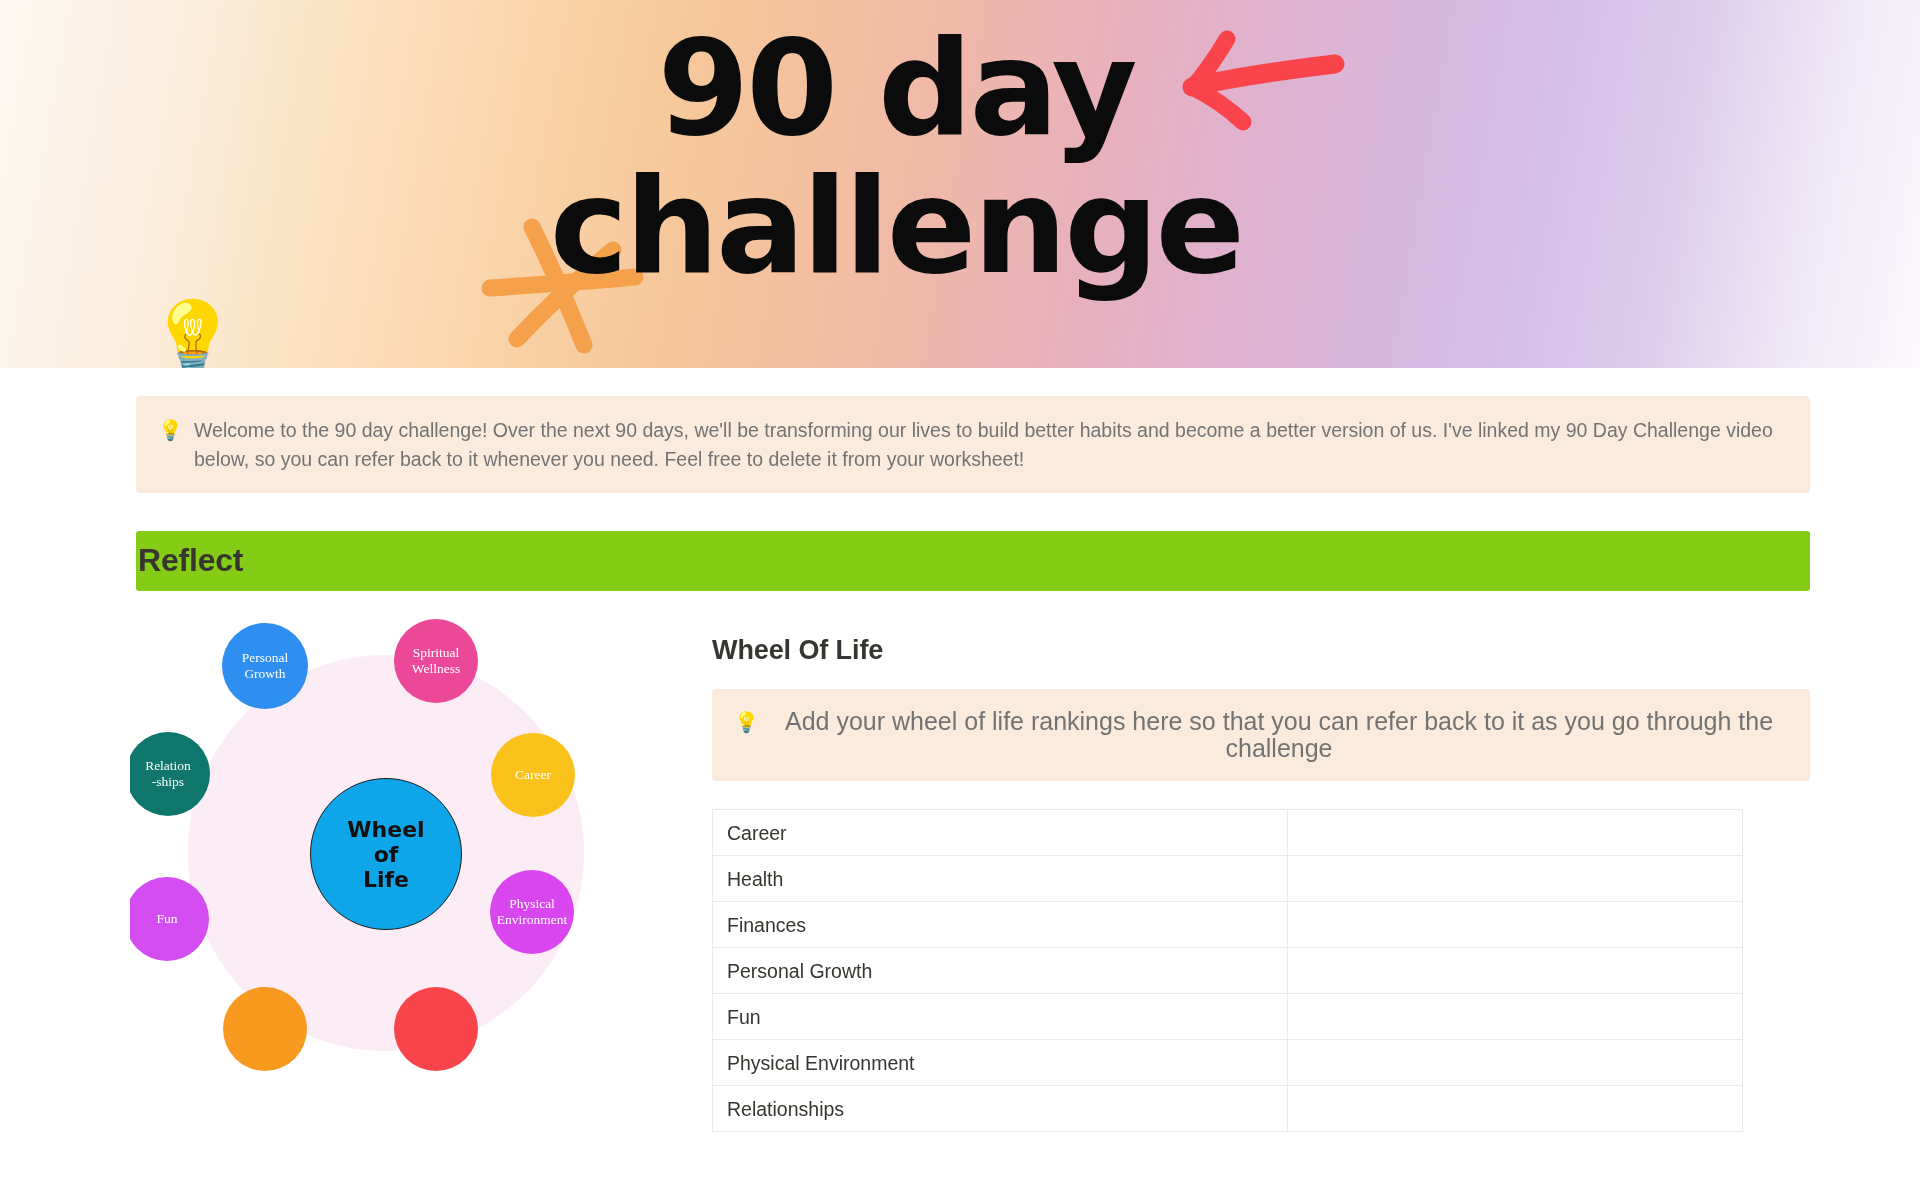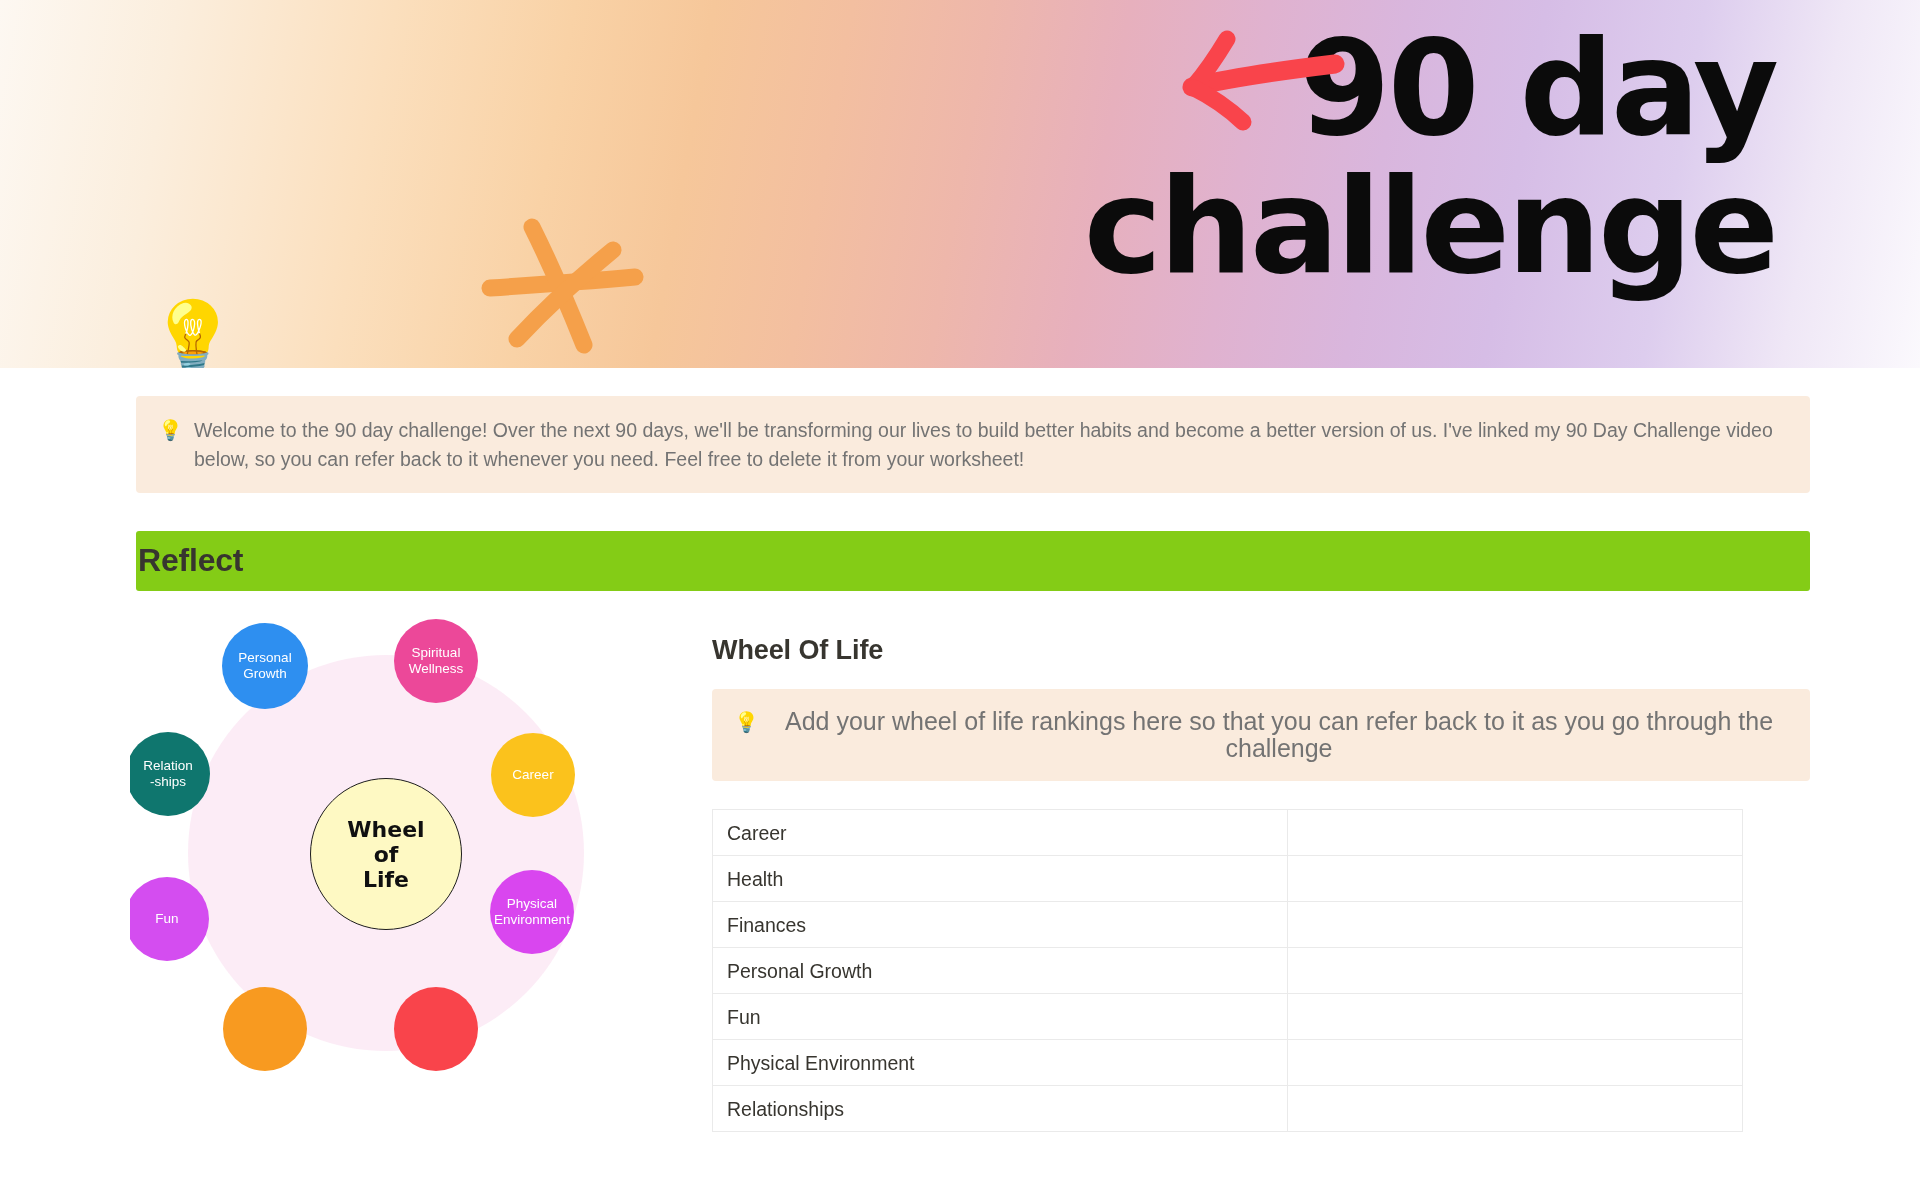--- a/index.html
+++ b/index.html
@@ -38,21 +38,21 @@
         #efe7f6 93%,
         #fbf9fd 100%
       );
   }
 
   .cover-title {
     position: absolute;
     left: 0;
     top: 22px;
     width: 1776px;
-    text-align: right;
+    text-align: center;
     font-family: "DejaVu Sans", sans-serif;
     font-weight: 700;
     font-size: 132px;
     line-height: 132px;
     letter-spacing: -3px;
     color: #0b0b0b;
     z-index: 3;
     pointer-events: none;
     padding-left: 16px;
   }
@@ -182,21 +182,21 @@
     background: #fbe7f3;
     opacity: 0.78;
   }
   .wheel-hub {
     position: absolute;
     left: 180px;
     top: 163px;
     width: 152px;
     height: 152px;
     border-radius: 50%;
-    background: #fef9c3;
+    background: #0ea5e9;
     border: 1.6px solid #1d1d1d;
     display: flex;
     align-items: center;
     justify-content: center;
     z-index: 3;
   }
   .wheel-hub-label {
     text-align: center;
     font-family: "DejaVu Sans", sans-serif;
     font-size: 22px;
@@ -206,21 +206,21 @@
     white-space: pre-line;
   }
   .bubble {
     position: absolute;
     border-radius: 50%;
     display: flex;
     align-items: center;
     justify-content: center;
     text-align: center;
     color: #ffffff;
-    font-family: Liberation Sans, sans-serif;
+    font-family: Liberation Serif, serif;
     font-size: 13.5px;
     line-height: 16px;
     font-weight: 500;
     white-space: pre-line;
     z-index: 4;
   }
 
   
   h3.sub-title {
     font-size: 27px;

